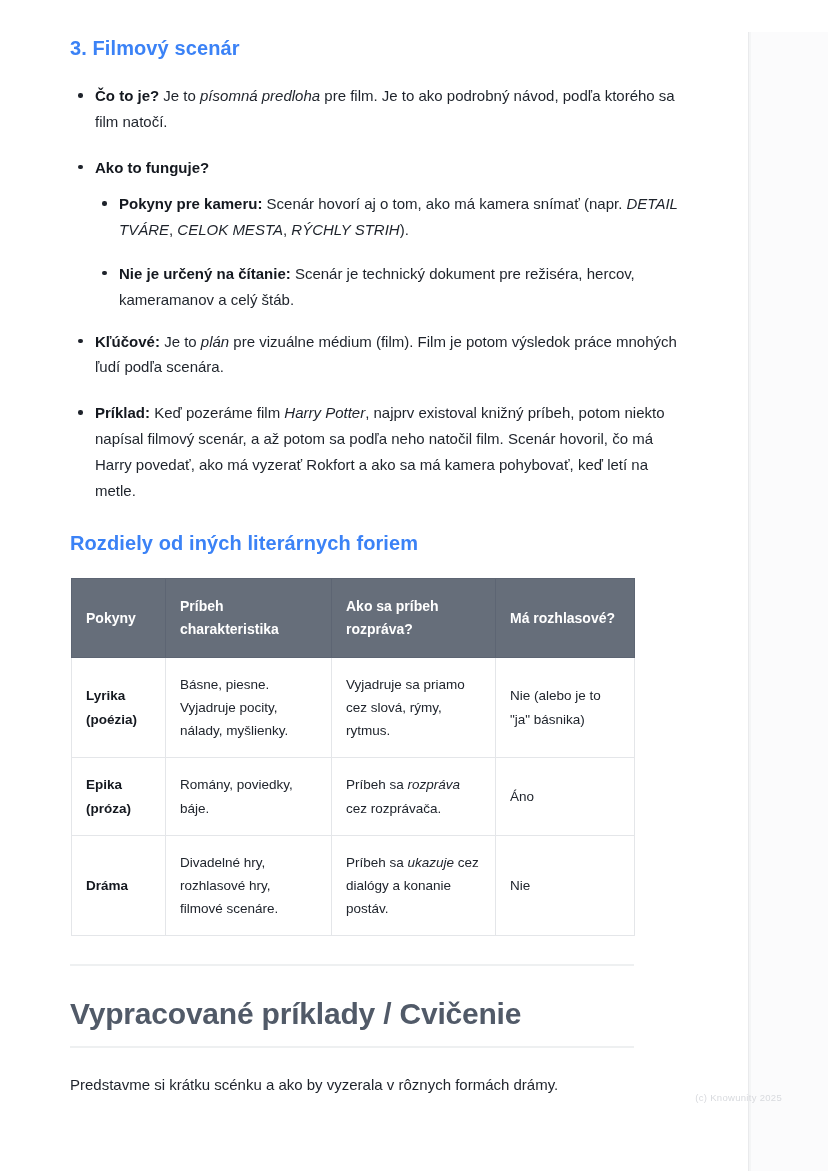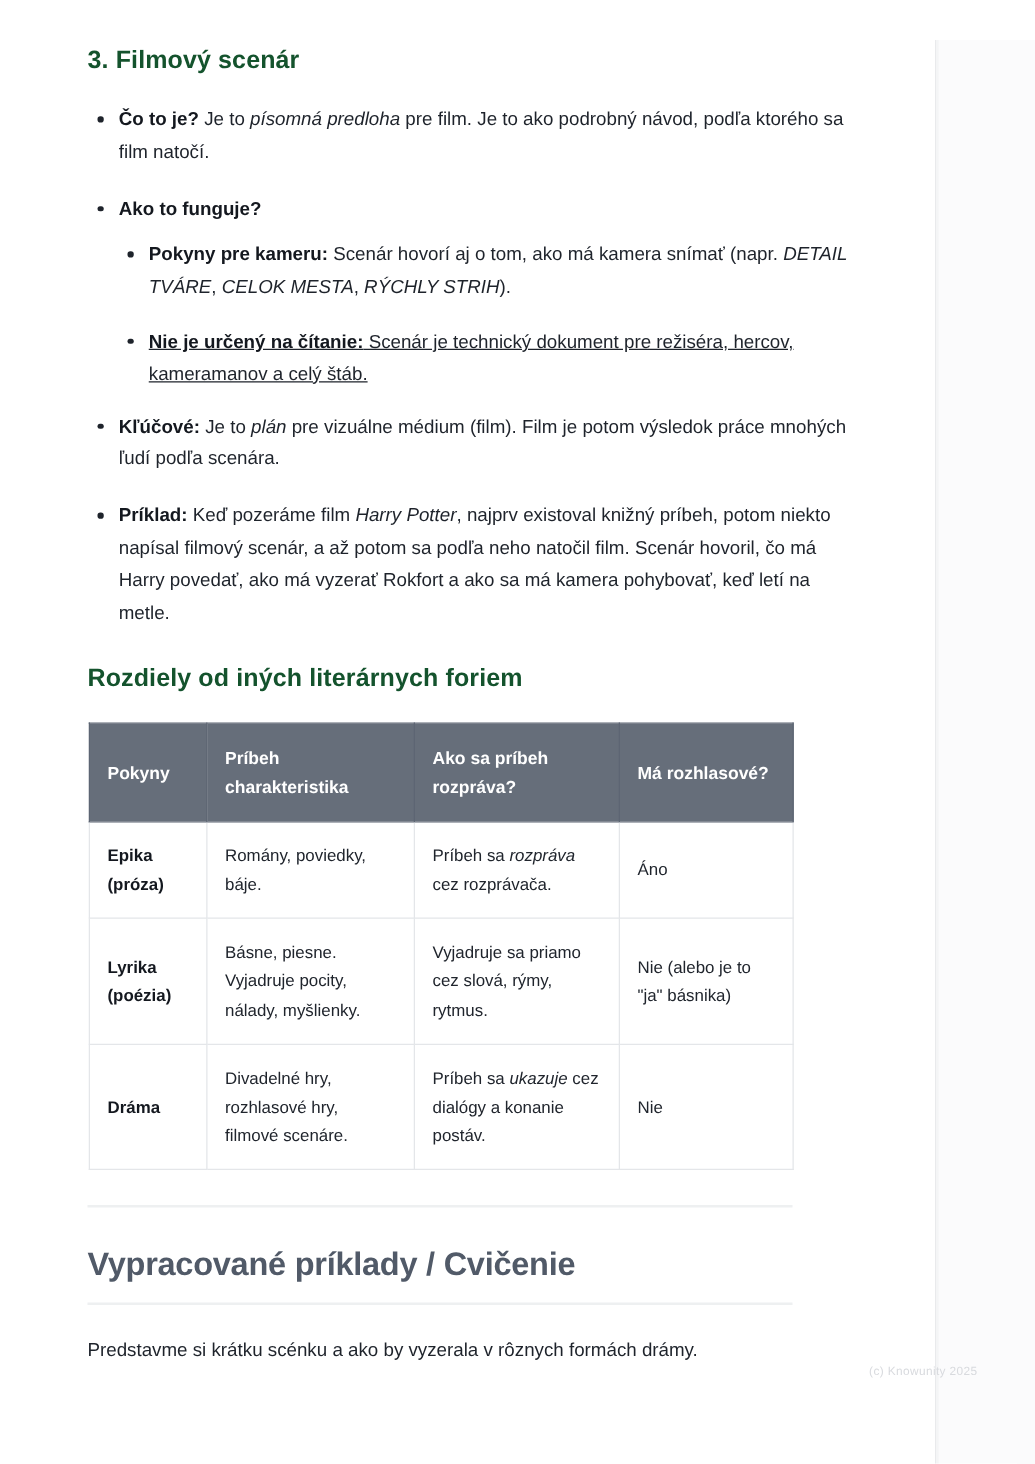--- a/index.html
+++ b/index.html
@@ -45,21 +45,21 @@
   }
 
   .content {
     padding: 36px 68px 0 70px;
     box-sizing: border-box;
   }
 
   h2.ghost {
     font-size: 20px;
     font-weight: 700;
-    color: #14532d;
+    color: #3b82f6;
     letter-spacing: 0.1px;
     margin: 0 0 22px 0;
     line-height: 1.25;
   }
   h2.ghost.second {
     margin: 28px 0 22px 0;
   }
 
   ul.lvl1 {
     list-style: none;
@@ -93,21 +93,21 @@
     margin: 11px 0 0 0;
     padding: 0;
   }
   ul.lvl2 > li {
     position: relative;
     padding-left: 24px;
     margin: 0 0 18px 0;
     font-size: 15px;
     line-height: 1.72;
   }
-  ul.lvl2 > li:last-child { margin-bottom: 16px; text-decoration: underline; }
+  ul.lvl2 > li:last-child { margin-bottom: 16px; }
   ul.lvl2 > li::before {
     content: "";
     position: absolute;
     left: 7px;
     top: 10px;
     width: 4.5px;
     height: 4.5px;
     border-radius: 50%;
     background: #1e232b;
   }
@@ -152,21 +152,21 @@
   col.c4 { width: 139px; }
 
   hr.rule {
     border: none;
     border-top: 2px solid #eef0f1;
     margin: 28px 0 0 0;
     width: 564px;
   }
 
   h1.big {
-    font-size: 26px;
+    font-size: 30px;
     font-weight: 700;
     color: #515a68;
     margin: 30px 0 0 0;
     line-height: 1.2;
     letter-spacing: -0.2px;
   }
   hr.rule-thin {
     border: none;
     border-top: 2px solid #eef0f1;
     margin: 14px 0 0 0;
@@ -223,30 +223,30 @@
       <thead>
         <tr id="thead-row">
             <th>Pokyny</th>
             <th>Príbeh charakteristika</th>
             <th>Ako sa príbeh rozpráva?</th>
             <th>Má rozhlasové?</th>
           </tr>
       </thead>
       <tbody id="tbody-root">
           <tr>
+            <td class="formcell">Lyrika (poézia)</td>
+            <td><span>Básne, piesne. Vyjadruje pocity, nálady, myšlienky.</span></td>
+            <td><span>Vyjadruje sa priamo cez slová, rýmy, rytmus.</span></td>
+            <td><span>Nie (alebo je to "ja" básnika)</span></td>
+          </tr>
+          <tr>
             <td class="formcell">Epika (próza)</td>
             <td><span>Romány, poviedky, báje.</span></td>
             <td><span>Príbeh sa </span><i>rozpráva</i><span> cez rozprávača.</span></td>
             <td><span>Áno</span></td>
-          </tr>
-          <tr>
-            <td class="formcell">Lyrika (poézia)</td>
-            <td><span>Básne, piesne. Vyjadruje pocity, nálady, myšlienky.</span></td>
-            <td><span>Vyjadruje sa priamo cez slová, rýmy, rytmus.</span></td>
-            <td><span>Nie (alebo je to "ja" básnika)</span></td>
           </tr>
           <tr>
             <td class="formcell">Dráma</td>
             <td><span>Divadelné hry, rozhlasové hry, filmové scenáre.</span></td>
             <td><span>Príbeh sa </span><i>ukazuje</i><span> cez dialógy a konanie postáv.</span></td>
             <td><span>Nie</span></td>
           </tr>
         </tbody>
     </table>
 

